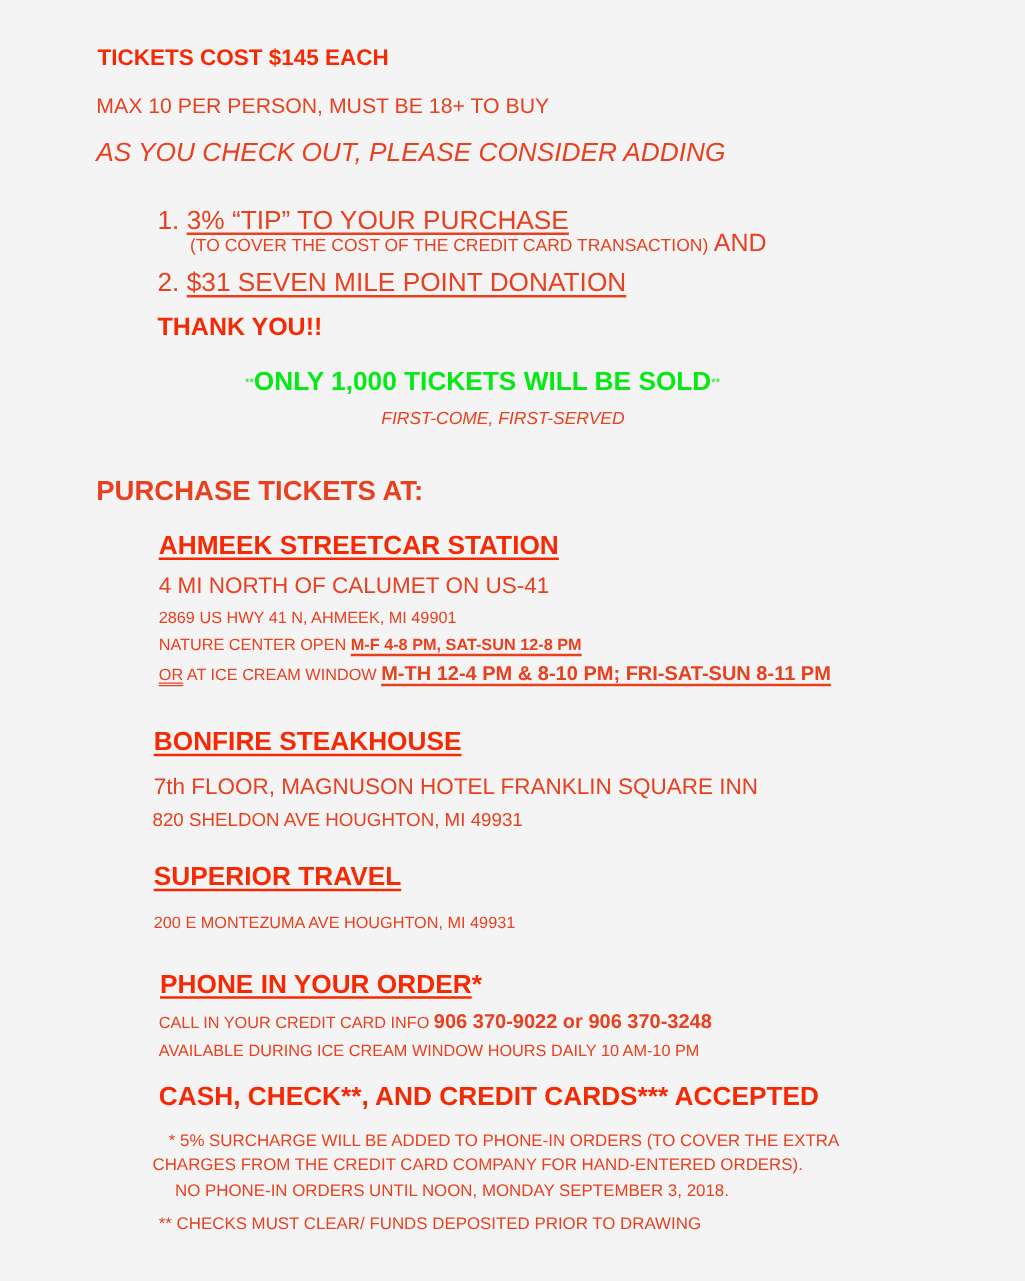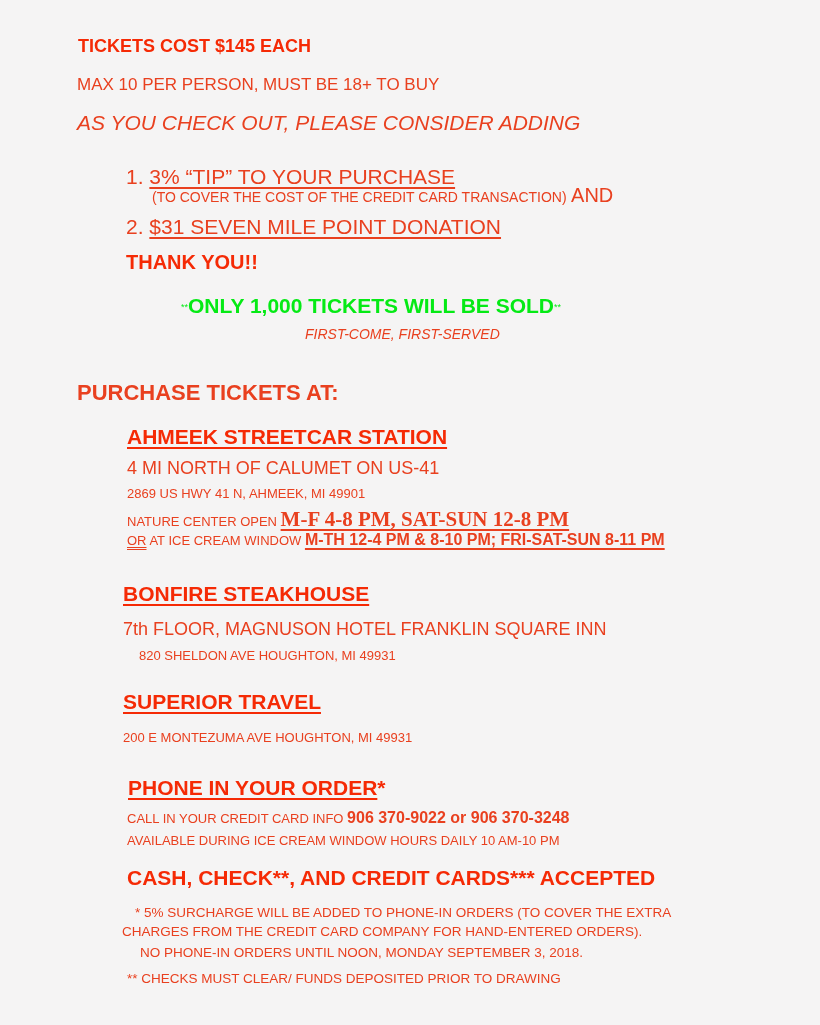--- a/index.html
+++ b/index.html
@@ -33,40 +33,40 @@
   <div class="abs red" style="left:152px;top:184px;">
     <span style="font-size:14px;">(TO COVER THE COST OF THE CREDIT CARD TRANSACTION)</span>
     <span style="font-size:20px;">AND</span>
   </div>
   <div class="abs red" style="left:126px;top:215px;font-size:21px;">
     <span>2.</span>
     <span class="ul">$31 SEVEN MILE POINT DONATION</span>
   </div>
   <div class="abs bold red-strong" style="left:126px;top:251px;font-size:20px;">THANK YOU!!</div>
 
-  <div class="abs bold green" style="left:181px;top:294px;font-size:21px;">
+  <div class="abs bold green" style="left:196px;top:294px;font-size:21px;">
     <span class="small-star">**</span><span>ONLY 1,000 TICKETS WILL BE SOLD</span><span class="small-star">**</span>
   </div>
   <div class="abs red ital" style="left:305px;top:326px;font-size:14px;">FIRST-COME, FIRST-SERVED</div>
 
   <div class="abs red" style="left:77px;top:380px;font-size:22px;font-weight:bold;">PURCHASE TICKETS AT:</div>
 
   <div class="abs bold red-strong ul" style="left:127px;top:425px;font-size:21px;">AHMEEK STREETCAR STATION</div>
   <div class="abs red" style="left:127px;top:458px;font-size:18px;">4 MI NORTH OF CALUMET ON US-41</div>
   <div class="abs red" style="left:127px;top:486px;font-size:13px;">2869 US HWY 41 N, AHMEEK, MI  49901</div>
   <div class="abs red" style="left:127px;top:507px;">
-    <span style="font-size:13px;">NATURE CENTER OPEN </span><span class="bold ul" style="font-size:21px;font-family:Liberation Serif, serif;">M-F 4-8 PM, SAT-SUN 12-8 PM</span>
+    <span style="font-size:13px;">NATURE CENTER OPEN </span><span class="bold ul" style="font-size:13px;">M-F 4-8 PM, SAT-SUN 12-8 PM</span>
   </div>
   <div class="abs red" style="left:127px;top:531px;">
     <span class="dul" style="font-size:13px;">OR</span><span style="font-size:13px;text-align:center;"> AT ICE CREAM WINDOW </span><span class="bold ul" style="font-size:16px;">M-TH 12-4 PM &amp; 8-10 PM; FRI-SAT-SUN 8-11 PM</span>
   </div>
 
   <div class="abs bold red-strong ul" style="left:123px;top:582px;font-size:21px;">BONFIRE STEAKHOUSE</div>
   <div class="abs red" style="left:123px;top:619px;font-size:18px;">7th FLOOR, MAGNUSON HOTEL FRANKLIN SQUARE INN</div>
-  <div class="abs red" style="left:139px;top:648px;font-size:13px;">820 SHELDON AVE HOUGHTON, MI  49931</div>
+  <div class="abs red" style="left:122px;top:648px;font-size:15px;">820 SHELDON AVE HOUGHTON, MI  49931</div>
 
   <div class="abs bold red-strong ul" style="left:123px;top:690px;font-size:21px;">SUPERIOR TRAVEL</div>
   <div class="abs red" style="left:123px;top:730px;font-size:13px;">200 E MONTEZUMA AVE HOUGHTON, MI  49931</div>
 
   <div class="abs bold red-strong" style="left:128px;top:776px;font-size:21px;">
     <span class="ul">PHONE IN YOUR ORDER</span><span>*</span>
   </div>
   <div class="abs red" style="left:127px;top:809px;">
     <span style="font-size:13px;">CALL IN YOUR CREDIT CARD INFO </span><span class="bold" style="font-size:16px;">906 370-9022 or 906 370-3248</span>
   </div>

